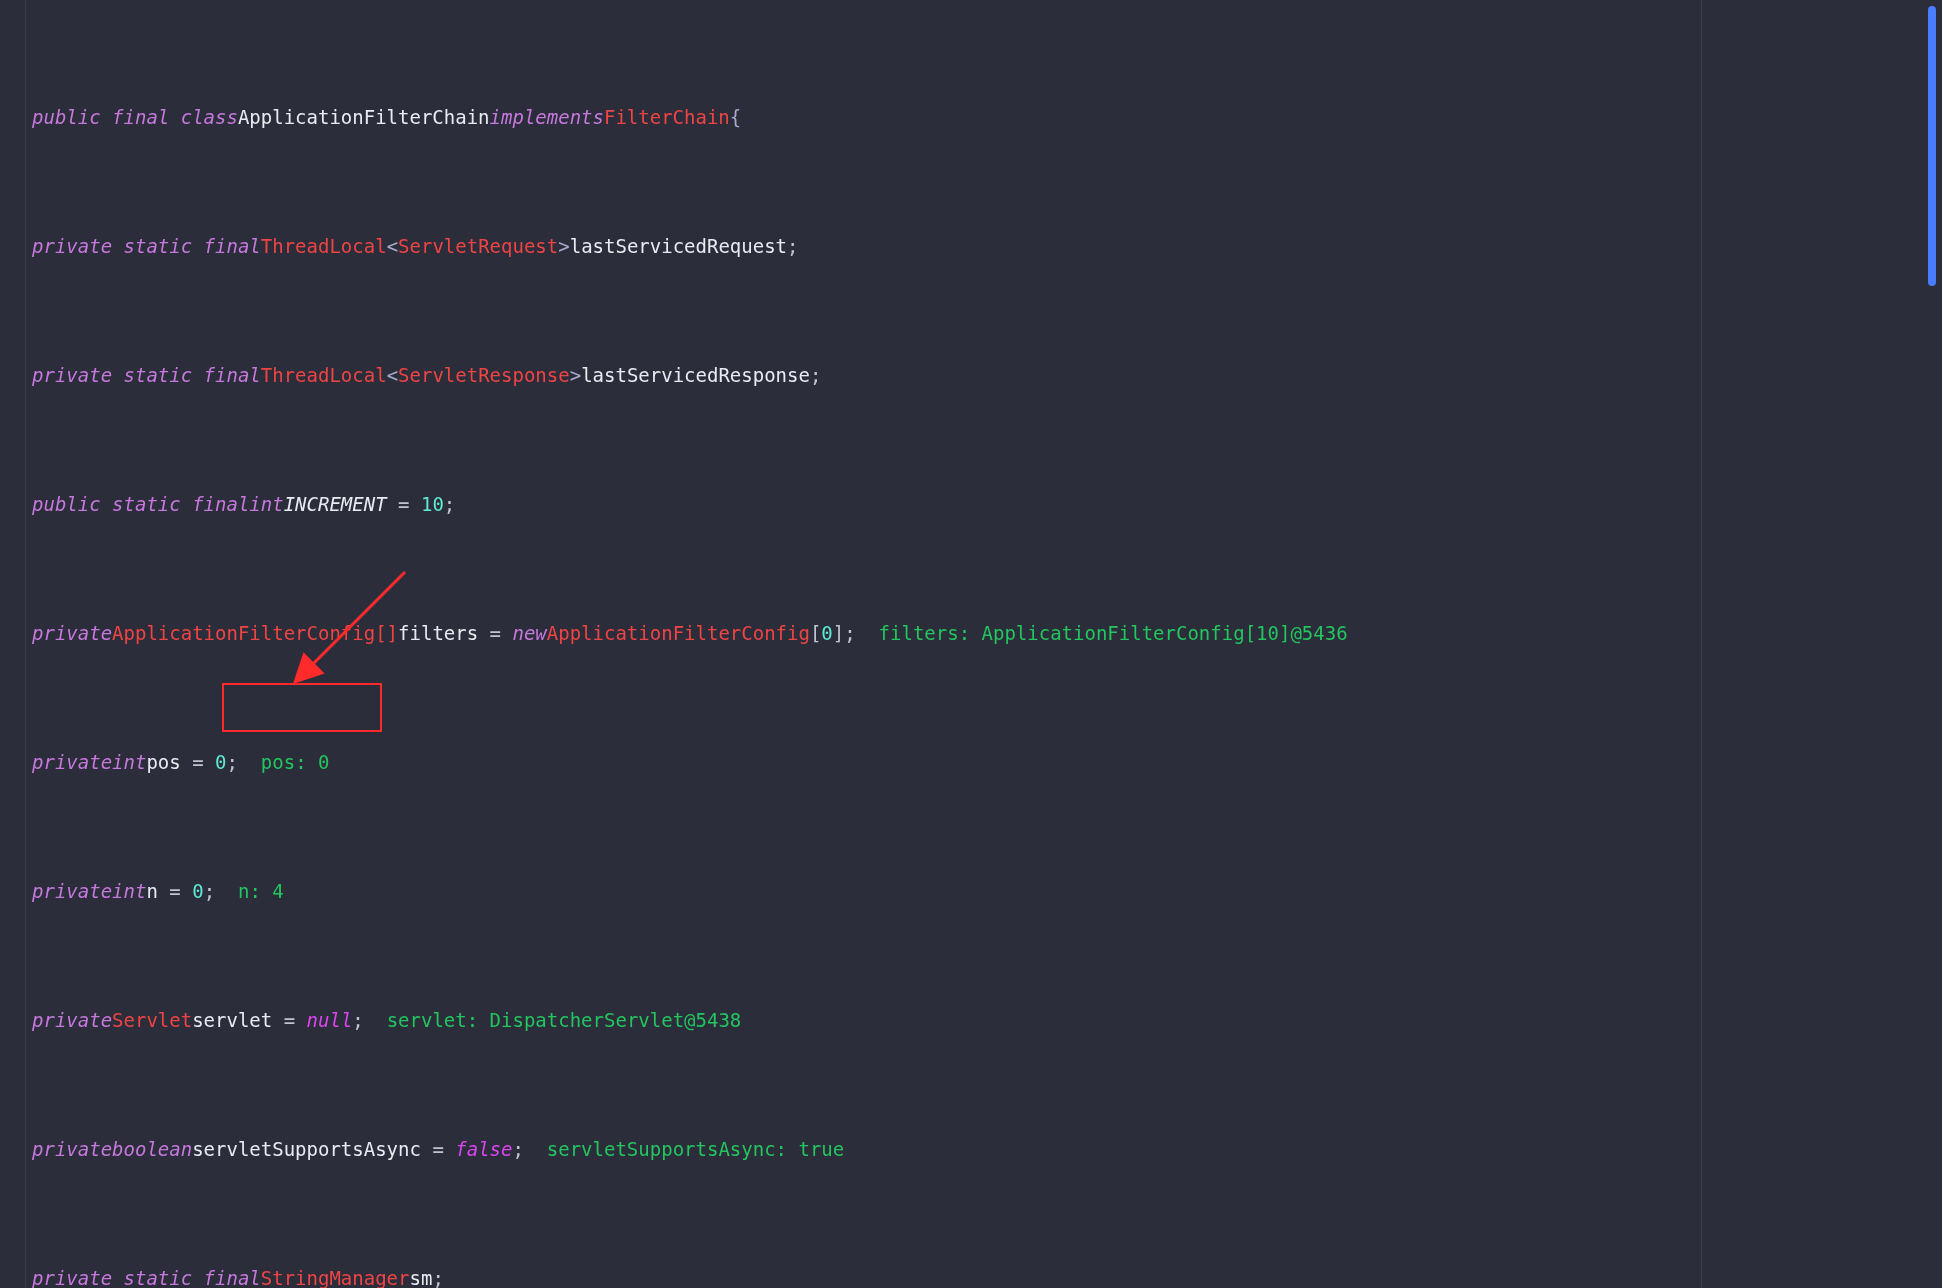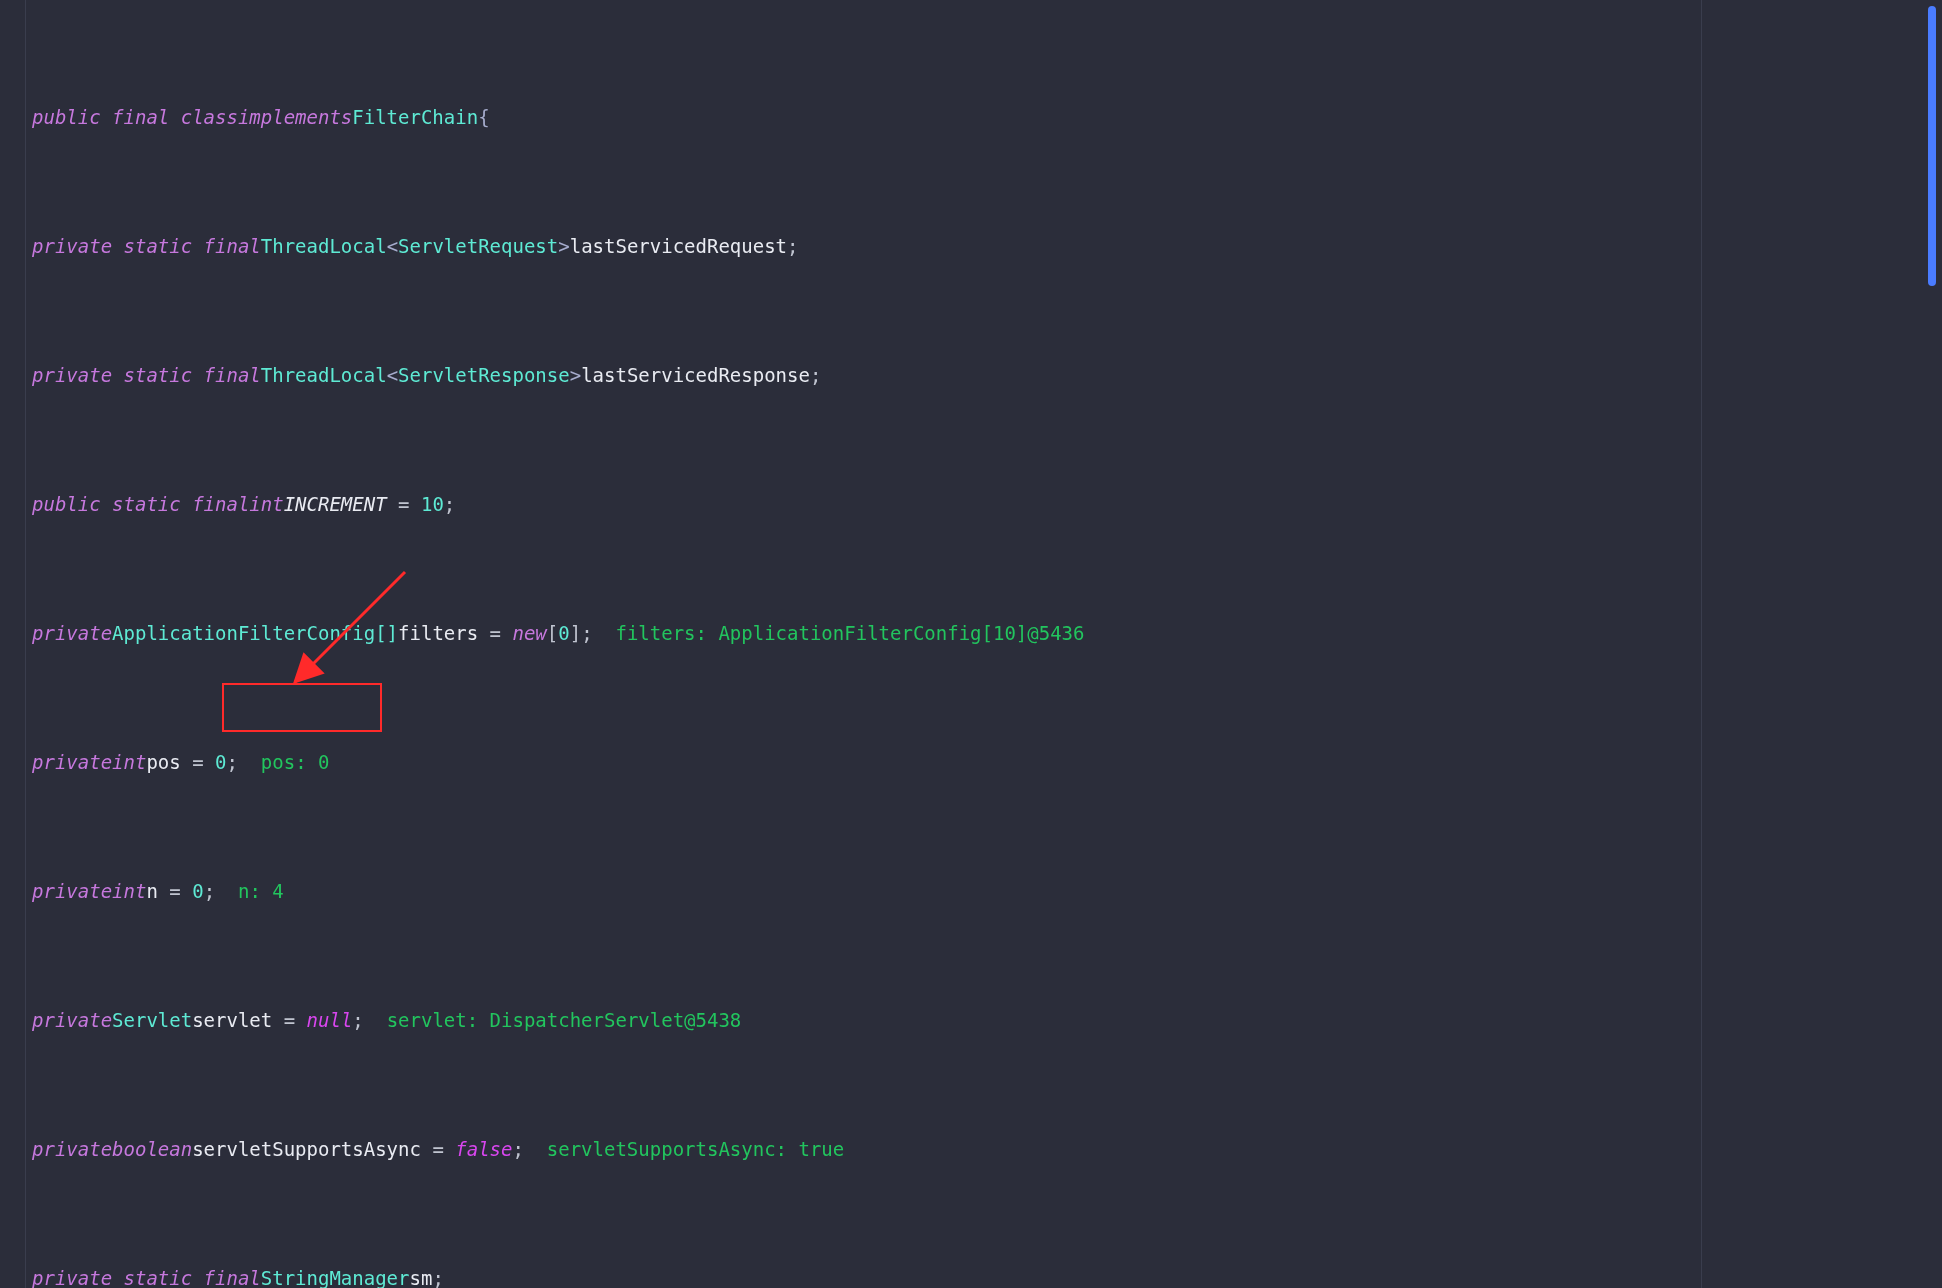--- a/index.html
+++ b/index.html
@@ -23,21 +23,21 @@
   .gutter {
     position: absolute;
     left: 0; top: 0;
     width: 26px;
     height: 100%;
     background: #2b2d3a;
     border-right: 1px solid #3a3d4d;
   }
   .line { height: 43px; position: relative; display: flex; align-items: flex-end; padding-left: 4px;}
   .kw { color: #c678dd; font-style: italic; }
-  .type { color: #5eead4; }
+  .type { color: #ef4444; }
   .ident { color: #e9ebf2; }
   .num { color: #5eead4; }
   .nul { color: #d946ef; font-style: italic;}
   .inline-hint { color: #22c55e; font-style: normal;}
   .field-inline { color: #22c55e; font-style: normal; }
   .op { color: #a6accd; }
   .paren { color: #a6accd; }
   .red-box {
     position: absolute;
     border: 2.5px solid #ff2a2a;
@@ -77,29 +77,29 @@
 </style>
 </head>
 <body>
 
 <div class="gutter"></div>
 <div class="vline"></div>
 <div class="scrollbar"></div>
 
 <div class="editor">
 
-<div class="line"><span class="kw">public final class</span>  <span class="kw">implements</span> <span class="type">FilterChain</span> <span class="paren">{</span></div>
+<div class="line"><span class="kw">public final class</span> <span class="ident">ApplicationFilterChain</span> <span class="kw">implements</span> <span class="type">FilterChain</span> <span class="paren">{</span></div>
 
 <div class="line">    <span class="kw">private static final</span> <span class="type">ThreadLocal</span><span class="op">&lt;</span><span class="type">ServletRequest</span><span class="op">&gt;</span> <span class="ident">lastServicedRequest</span><span>;</span></div>
 
 <div class="line">    <span class="kw">private static final</span> <span class="type">ThreadLocal</span><span class="op">&lt;</span><span class="type">ServletResponse</span><span class="op">&gt;</span> <span class="ident">lastServicedResponse</span><span>;</span></div>
 
 <div class="line">    <span class="kw">public static final</span> <span class="kw">int</span> <span class="ident" style="font-style:italic">INCREMENT</span><span> = </span><span class="num">10</span><span>;</span></div>
 
-<div class="line">    <span class="kw">private</span> <span class="type">ApplicationFilterConfig[]</span> <span class="ident">filters</span><span> = </span><span class="kw">new</span> <span>[</span><span class="num">0</span><span>];</span><span class="field-inline">  filters: ApplicationFilterConfig[10]@5436</span></div>
+<div class="line">    <span class="kw">private</span> <span class="type">ApplicationFilterConfig[]</span> <span class="ident">filters</span><span> = </span><span class="kw">new</span> <span class="type">ApplicationFilterConfig</span><span>[</span><span class="num">0</span><span>];</span><span class="field-inline">  filters: ApplicationFilterConfig[10]@5436</span></div>
 
 <div class="line">    <span class="kw">private</span> <span class="kw">int</span> <span class="ident">pos</span><span> = </span><span class="num">0</span><span>;</span><span class="inline-hint">  pos: 0</span></div>
 
 <div class="line">    <span class="kw">private</span> <span class="kw">int</span> <span class="ident">n</span><span> = </span><span class="num">0</span><span>;</span><span class="inline-hint">  n: 4</span></div>
 
 <div class="line">    <span class="kw">private</span> <span class="type">Servlet</span> <span class="ident">servlet</span><span> = </span><span class="nul">null</span><span>;</span><span class="inline-hint">  servlet: DispatcherServlet@5438</span></div>
 
 <div class="line">    <span class="kw">private</span> <span class="kw">boolean</span> <span class="ident">servletSupportsAsync</span><span> = </span><span class="nul">false</span><span>;</span><span class="inline-hint">  servletSupportsAsync: true</span></div>
 
 <div class="line">    <span class="kw">private static final</span> <span class="type">StringManager</span> <span class="ident">sm</span><span>;</span></div>

